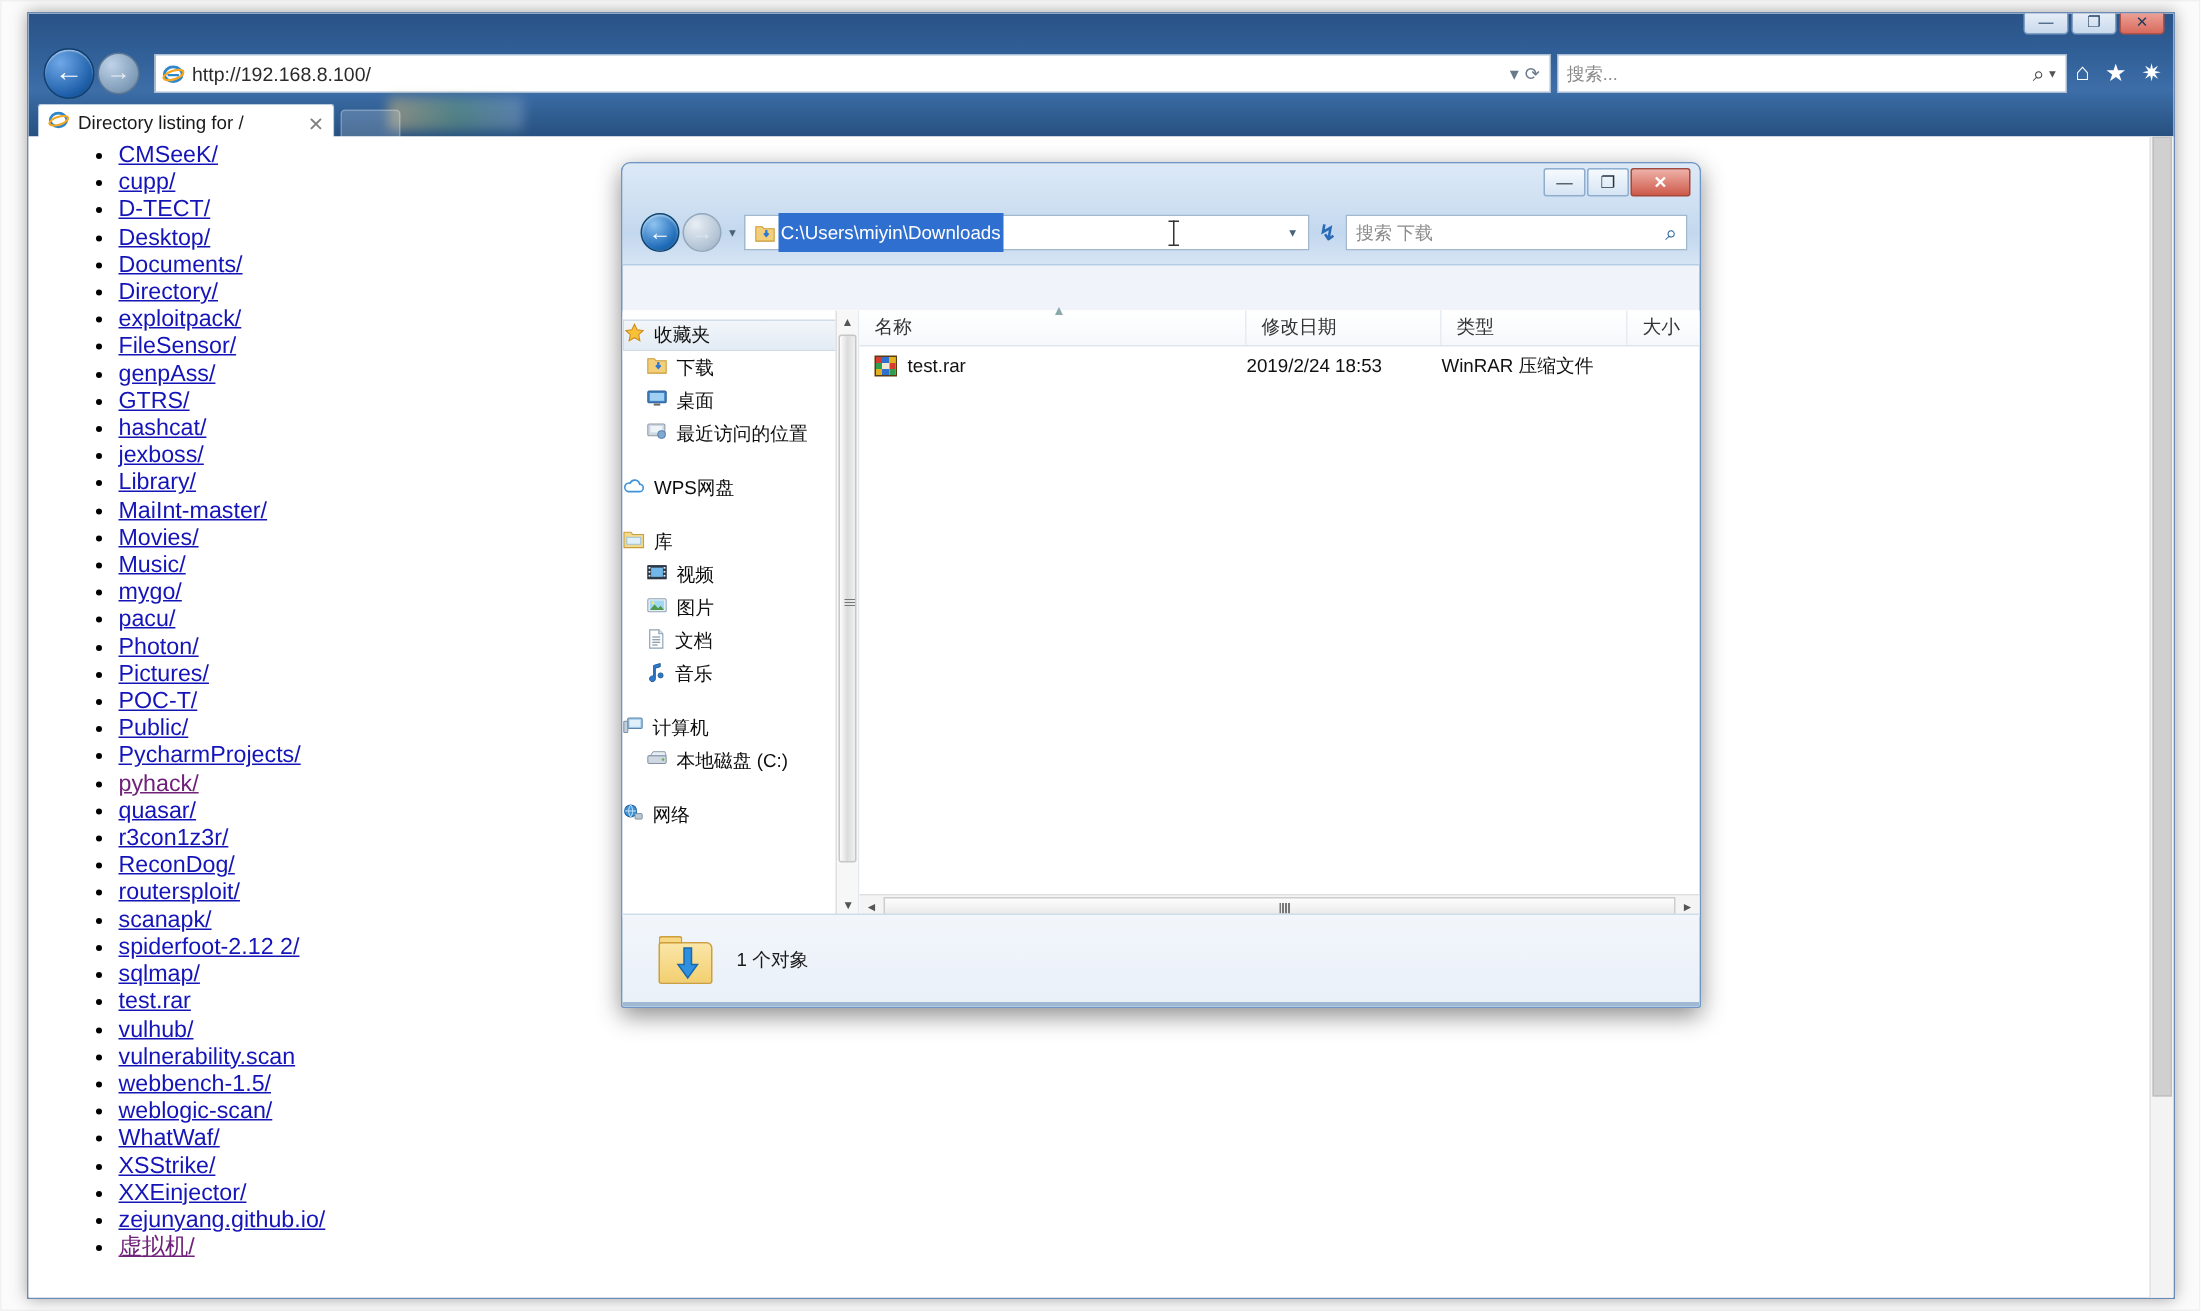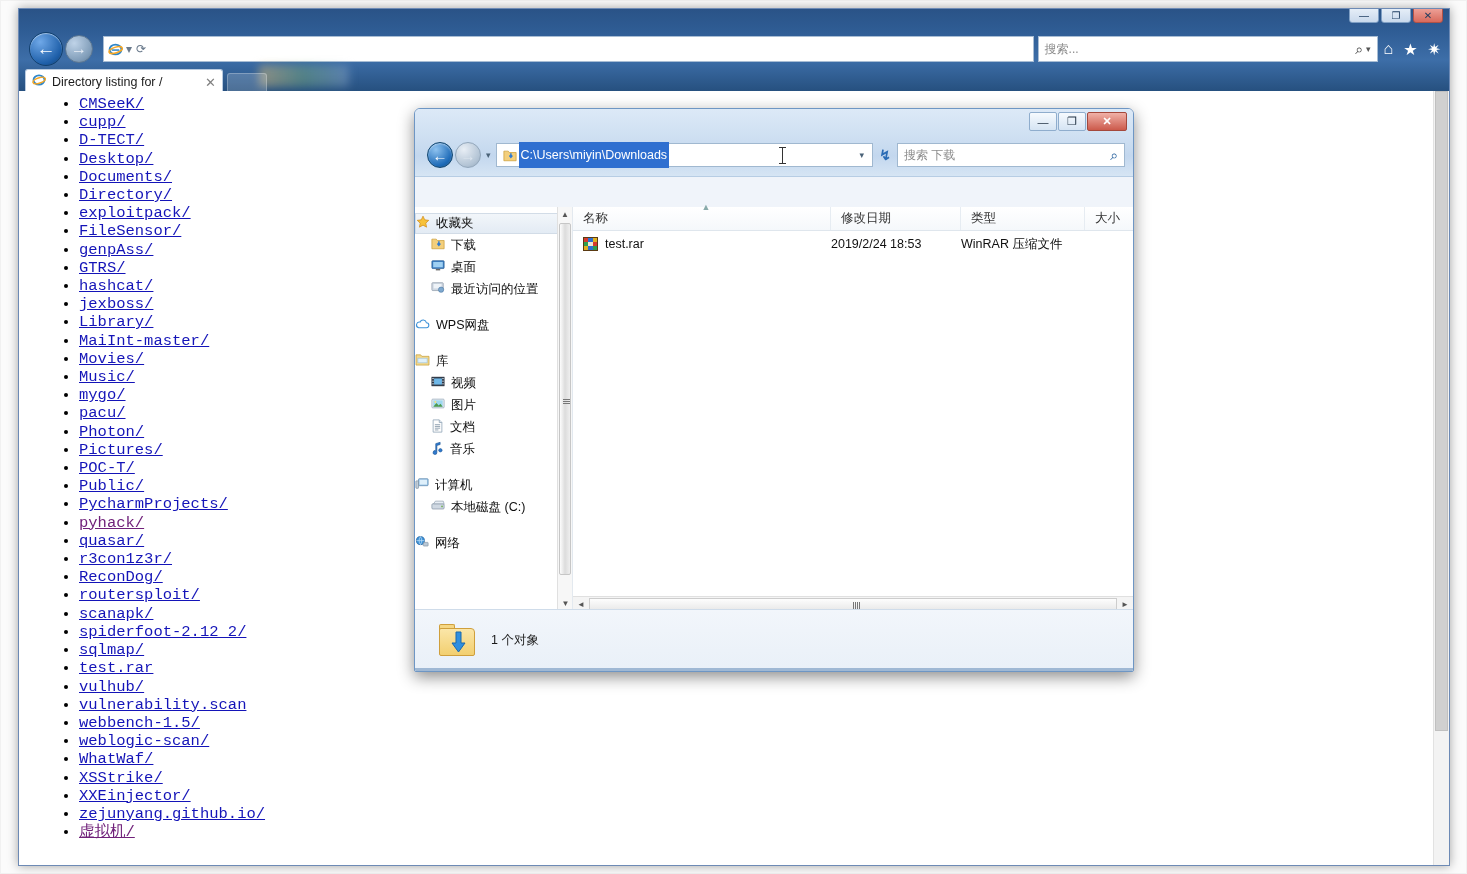--- a/index.html
+++ b/index.html
@@ -81,21 +81,21 @@
     filter: blur(4px); border-radius:3px;
   }
 
   
   .ie-content {
     position:absolute; left:0; top:82px; width:100%; height:776px;
     background:#fff; overflow:hidden;
   }
   .dirlist { padding: 4px 0 0 42px; }
   .dirlist ul { list-style: disc; margin:0; padding-left: 18px; }
-  .dirlist li { font-family:Liberation Mono, monospace; font-size:15.5px; line-height:18.2px; color:#000; }
+  .dirlist li { font-family:Liberation Sans, sans-serif; font-size:15.5px; line-height:18.2px; color:#000; }
   .dirlist li a { color:#1414b8; text-decoration: underline; }
   .dirlist li a.visited { color:#70217a; }
 
   .page-scroll {
     position:absolute; right:0; top:0; width:16px; height:776px;
     background:#f3f3f3; border-left:1px solid #e2e2e2;
   }
   .page-scroll .thumb { position:absolute; left:1px; top:0; width:13px; height:640px; background:#d0d0d0; border:1px solid #c0c0c0;}
 
   
@@ -257,20 +257,21 @@
         </div>
 
         <div class="addr-wrap">
           <span class="addr-ie-icon">
             <svg width="15" height="15" viewBox="0 0 16 16">
               <ellipse cx="8" cy="8" rx="6.3" ry="5.2" fill="none" stroke="#2f86c9" stroke-width="2"></ellipse>
               <ellipse cx="8" cy="8.6" rx="7.4" ry="3" fill="none" stroke="#f5a623" stroke-width="1.6" transform="rotate(-18 8 8)"></ellipse>
               <path d="M4 8.6 H12" stroke="#2f86c9" stroke-width="1.6"></path>
             </svg>
           </span>
+          <span class="addr-text">http://192.168.8.100/</span>
           <span class="addr-right">
             <span>▾</span>
             <span>⟳</span>
           </span>
         </div>
 
         <div class="search-wrap">
           <span class="search-ph">搜索...</span>
           <span style="color:#444;font-size:14px">⌕</span>
           <span style="color:#555;font-size:9px;margin-left:3px">▾</span>

